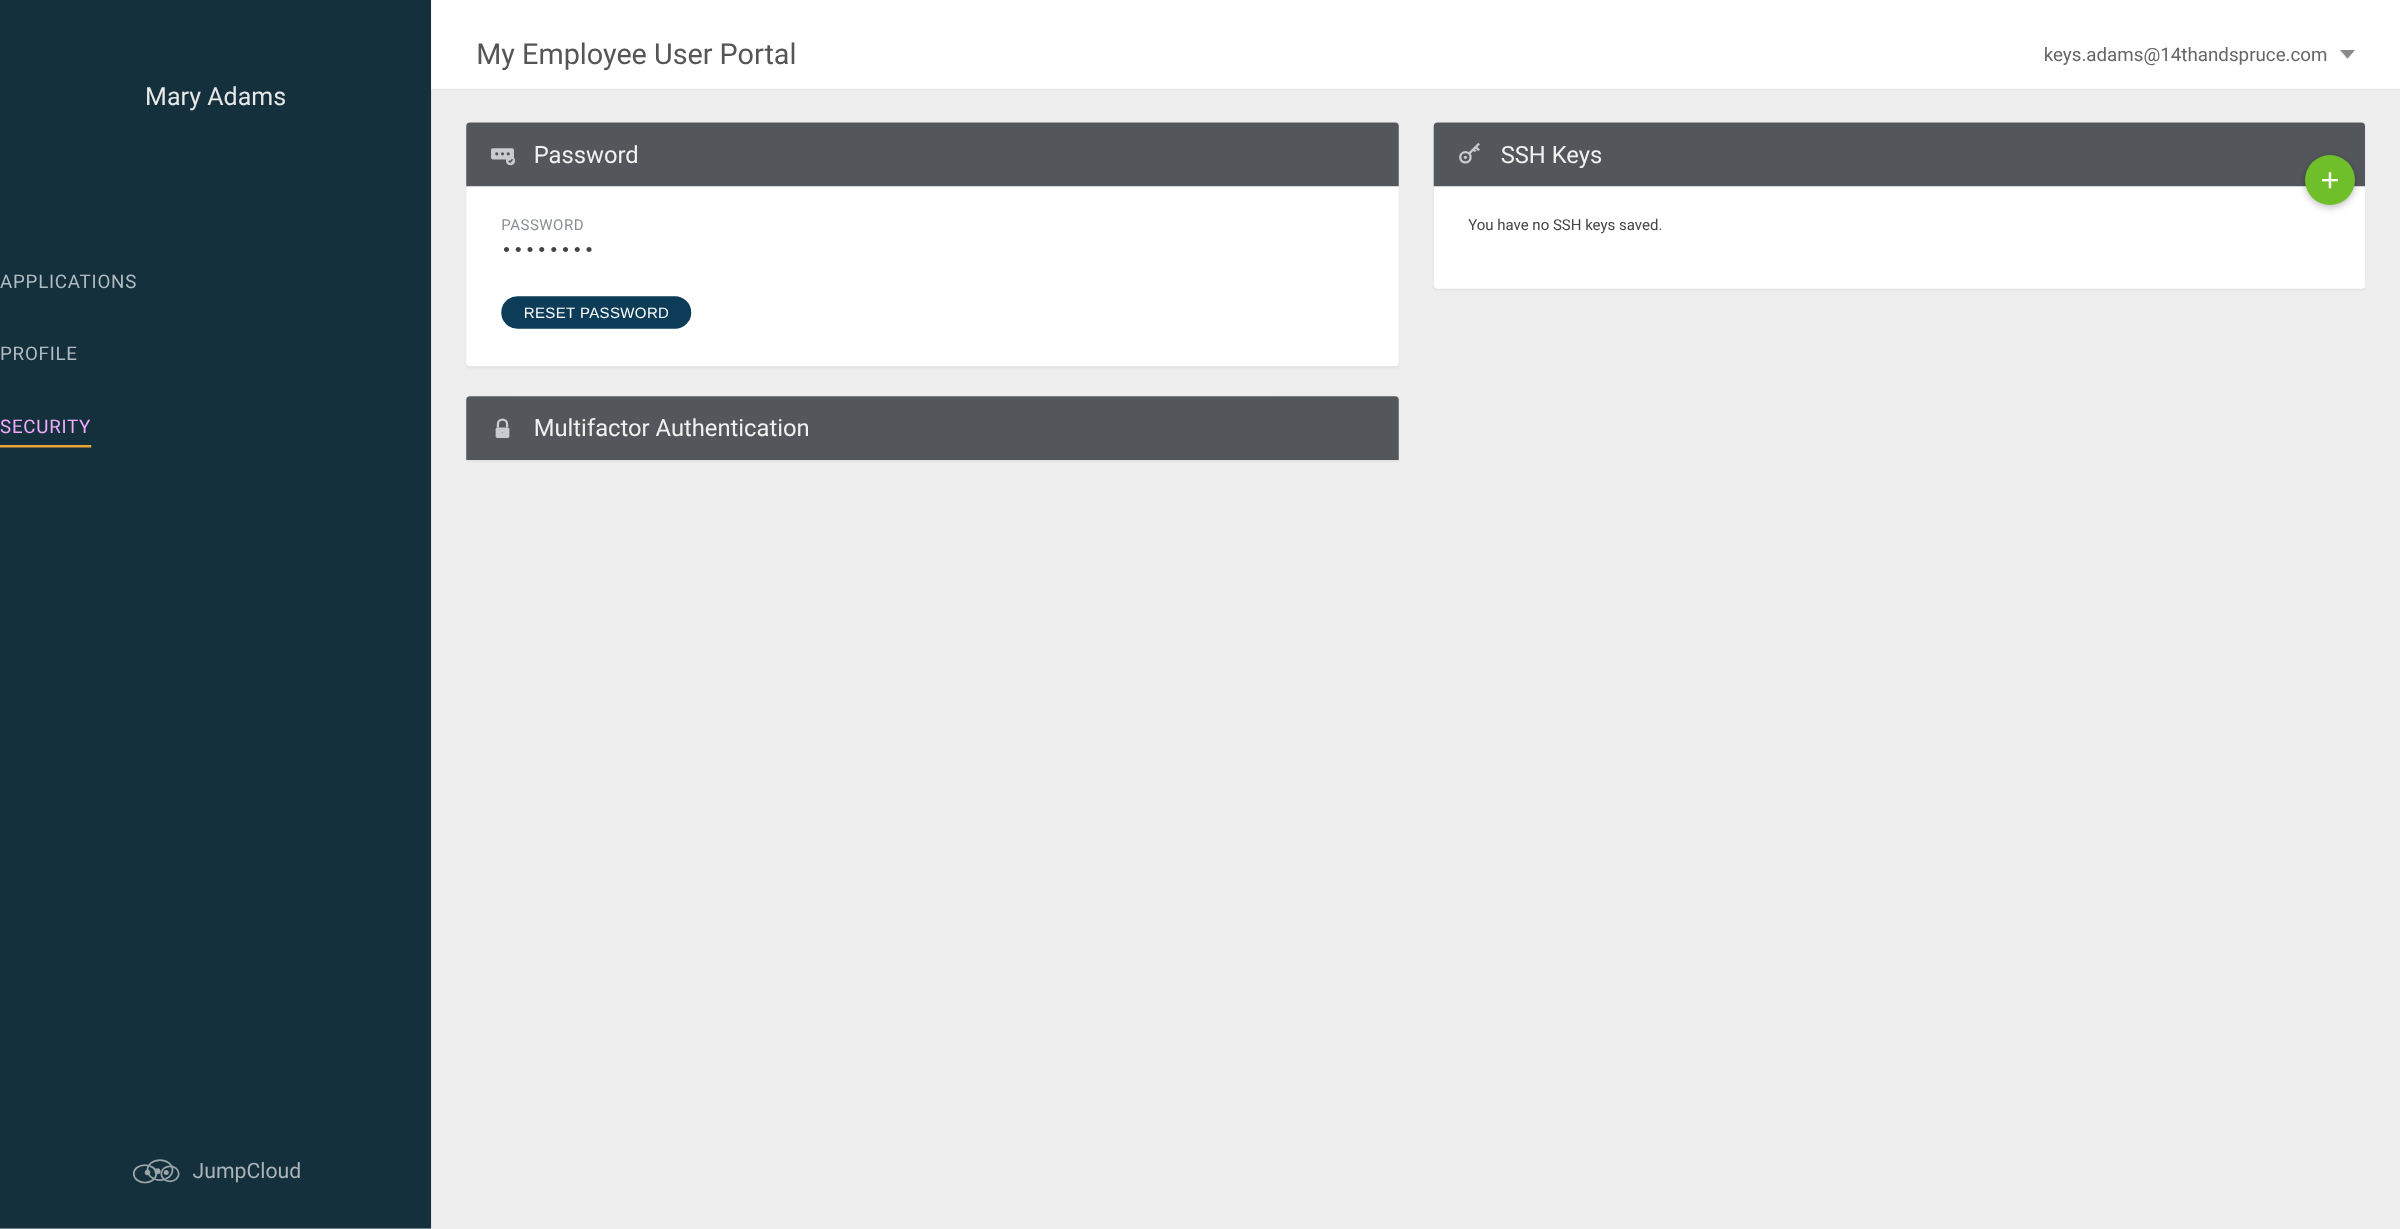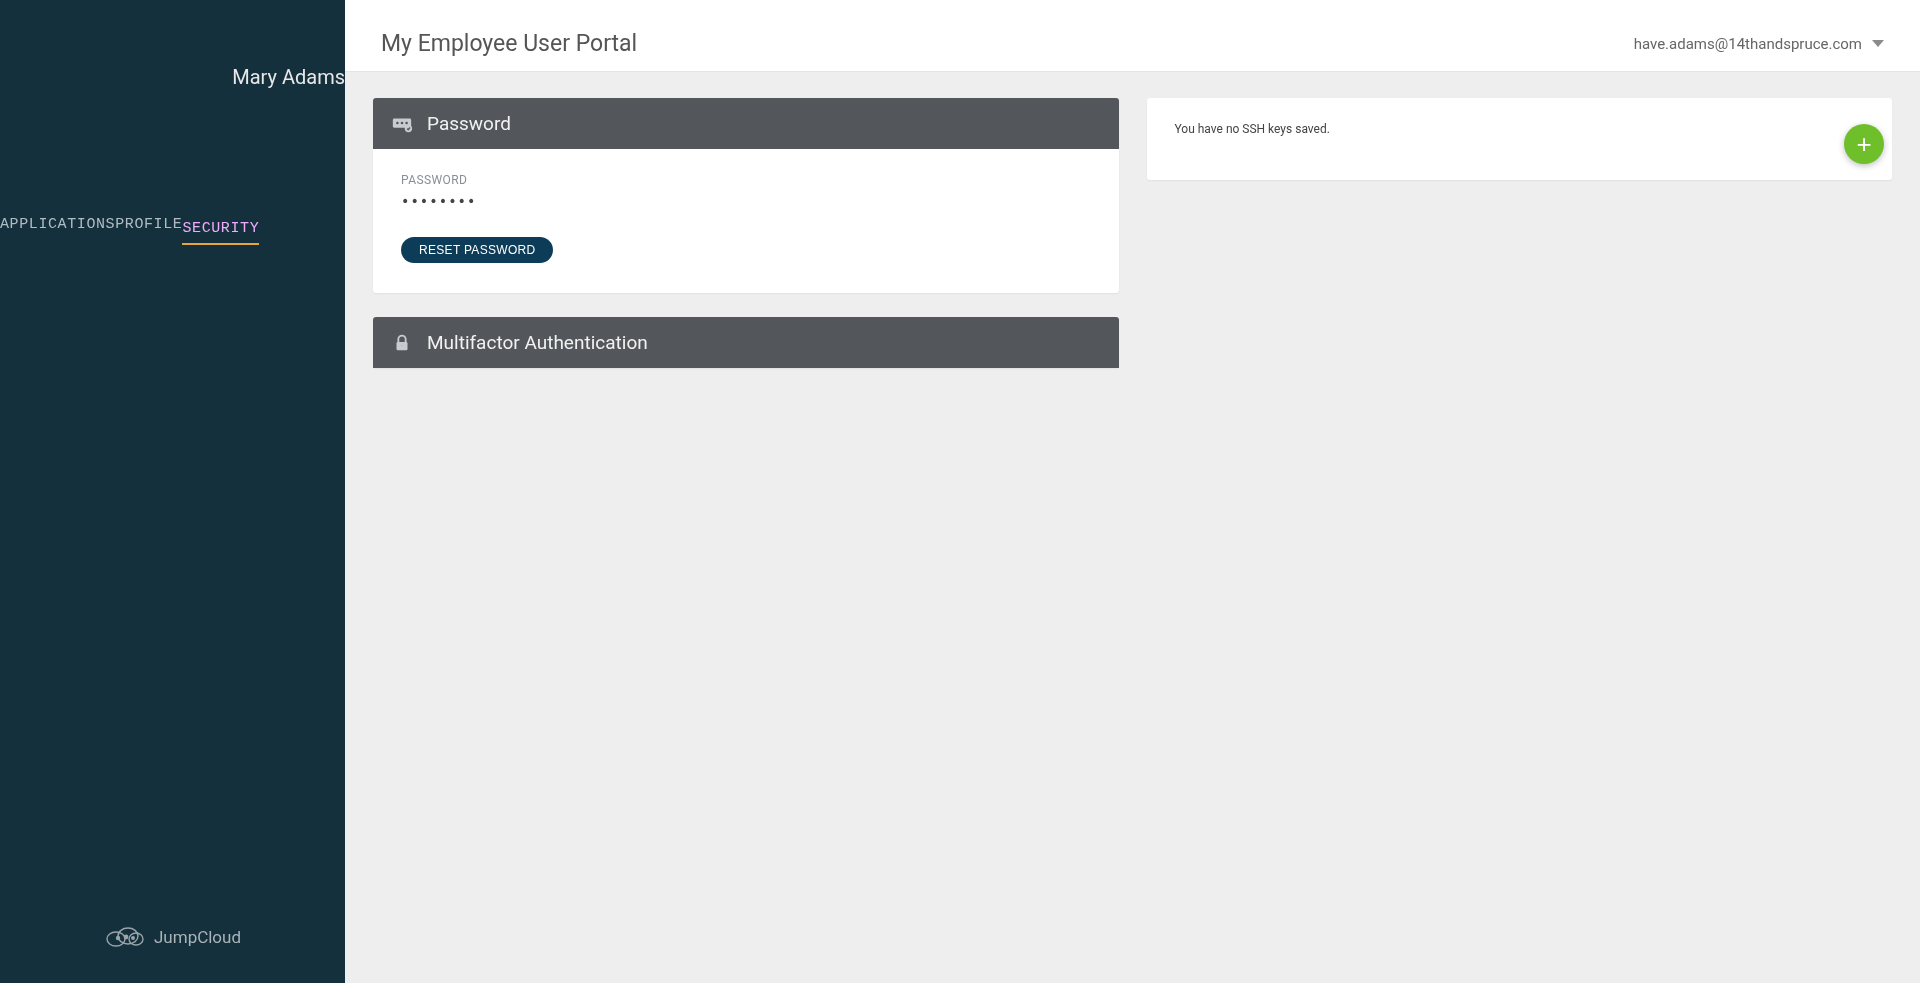--- a/index.html
+++ b/index.html
@@ -30,28 +30,26 @@
     flex-shrink: 0;
   }
   .sidebar-top {
     padding-top: 65px;
     text-align: center;
   }
   .sidebar-username {
     color: #e8e8e8;
     font-size: 20px;
     font-weight: 400;
-    text-align: right;
   }
   .sidebar-nav {
     margin-top: 115px;
     display: flex;
-    flex-direction: row;
-    align-items: flex-end;
-    font-family: Liberation Mono, monospace;
+    flex-direction: column;
+    align-items: flex-start;
   }
   .sidebar-nav-item {
     color: #b0bcc2;
     font-size: 15px;
     letter-spacing: 0.6px;
     padding: 12px 0;
     margin-bottom: 16px;
     cursor: pointer;
   }
   .sidebar-nav-item.active {
@@ -271,21 +269,21 @@
       </span>
       <span class="logo-brand">JumpCloud</span>
     </div>
   </aside>
 
   <main class="main">
 
     <div class="topbar">
       <h1 class="page-title">My Employee User Portal</h1>
       <div class="user-menu">
-        <span class="user-email">have.adams@14thandspruce.com</span>
+        <span class="user-email">keys.adams@14thandspruce.com</span>
         <span class="caret-down"></span>
       </div>
     </div>
 
     <div class="content">
 
       <div class="left-col">
 
         <section class="panel">
           <header class="panel-header">
@@ -318,20 +316,30 @@
               </svg>
             </span>
             <span class="panel-title">Multifactor Authentication</span>
           </header>
         </section>
 
       </div>
 
       <div class="ssh-panel-wrap">
         <section class="panel">
+          <header class="panel-header">
+            <span class="hdr-icon">
+              <svg viewBox="0 0 24 24" fill="#c9cbce">
+                <circle cx="8" cy="14" r="4.5" fill="none" stroke="#c9cbce" stroke-width="2"></circle>
+                <circle cx="8" cy="14" r="1.4"></circle>
+                <path d="M11 11 L20 2 M17 5 l3 3 M15 7 l2 2" stroke="#c9cbce" stroke-width="2"></path>
+              </svg>
+            </span>
+            <span class="panel-title">SSH Keys</span>
+          </header>
           <div class="ssh-body">
             <span>You have no SSH keys saved.</span>
           </div>
         </section>
         <button class="fab-add">
           <span>+</span>
         </button>
       </div>
 
     </div>

